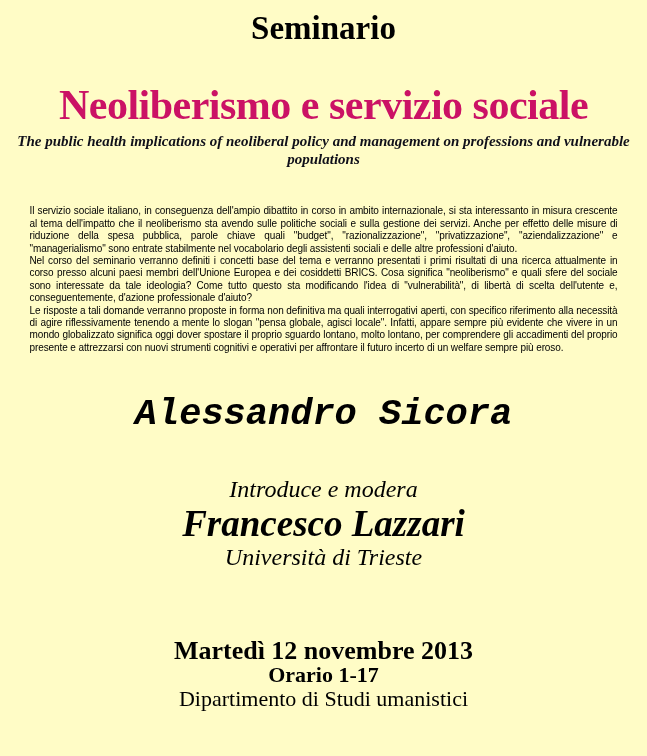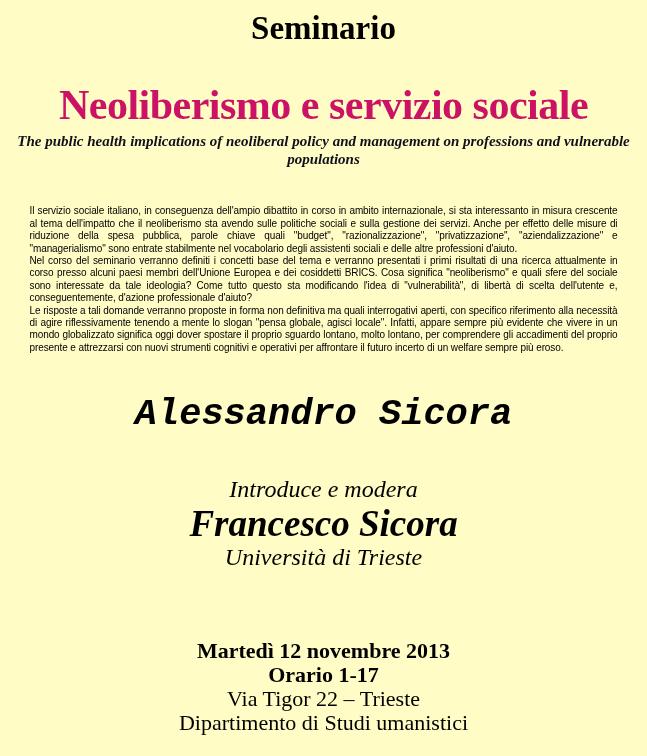--- a/index.html
+++ b/index.html
@@ -82,21 +82,21 @@
     font-weight: bold;
     font-style: italic;
   }
   .moderator-affiliation {
     font-size: 24px;
     line-height: 1.15;
     font-style: italic;
   }
   .event-date {
     margin-top: 68px;
-    font-size: 22px;
+    font-size: 26px;
     line-height: 24px;
     font-weight: bold;
   }
   .event-time {
     font-size: 22px;
     line-height: 24px;
     font-weight: bold;
   }
   .event-address,
   .event-department {
@@ -119,25 +119,24 @@
     <p>Il servizio sociale italiano, in conseguenza dell'ampio dibattito in corso in ambito internazionale, si sta interessanto in misura crescente al tema dell'impatto che il neoliberismo sta avendo sulle politiche sociali e sulla gestione dei servizi. Anche per effetto delle misure di riduzione della spesa pubblica, parole chiave quali "budget", "razionalizzazione", "privatizzazione", "aziendalizzazione" e "managerialismo" sono entrate stabilmente nel vocabolario degli assistenti sociali e delle altre professioni d'aiuto.</p>
     <p>Nel corso del seminario verranno definiti i concetti base del tema e verranno presentati i primi risultati di una ricerca attualmente in corso presso alcuni paesi membri dell'Unione Europea e dei cosiddetti BRICS. Cosa significa "neoliberismo" e quali sfere del sociale sono interessate da tale ideologia? Come tutto questo sta modificando l'idea di "vulnerabilità", di libertà di scelta dell'utente e, conseguentemente, d'azione professionale d'aiuto?</p>
     <p>Le risposte a tali domande verranno proposte in forma non definitiva ma quali interrogativi aperti, con specifico riferimento alla necessità di agire riflessivamente tenendo a mente lo slogan "pensa globale, agisci locale". Infatti, appare sempre più evidente che vivere in un mondo globalizzato significa oggi dover spostare il proprio sguardo lontano, molto lontano, per comprendere gli accadimenti del proprio presente e attrezzarsi con nuovi strumenti cognitivi e operativi per affrontare il futuro incerto di un welfare sempre più eroso.</p>
   </div>
 
   <div class="speaker-name">Alessandro Sicora</div>
 
 
   <div class="moderator-intro">Introduce e modera</div>
 
-  <div class="moderator-name">Francesco Sicora</div>
+  <div class="moderator-name">Francesco Lazzari</div>
 
   <div class="moderator-affiliation">Università di Trieste</div>
 
   <div class="event-date">Martedì 12 novembre 2013</div>
 
   <div class="event-time">Orario 1-17</div>
 
-  <div class="event-address">Via Tigor 22 – Trieste</div>
 
   <div class="event-department">Dipartimento di Studi umanistici</div>
 
 </div>
 
 </body></html>

